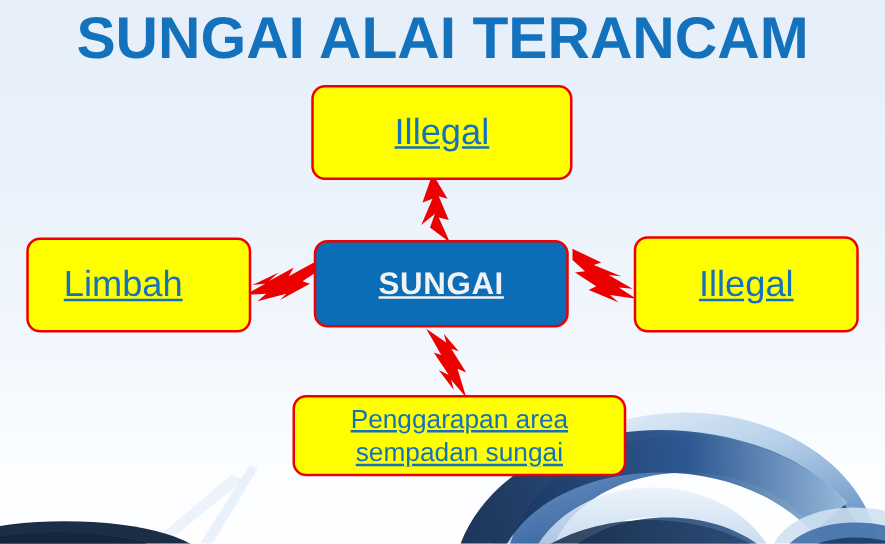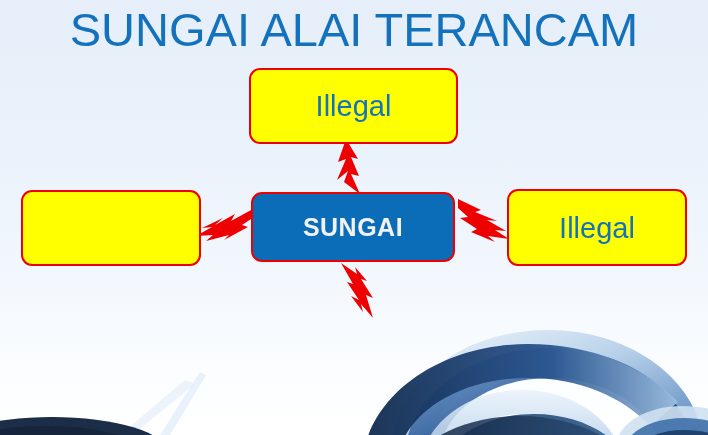--- a/index.html
+++ b/index.html
@@ -35,38 +35,39 @@
   #slide-title {
     position: absolute;
     left: 0;
     top: 2px;
     width: 708px;
     text-align: center;
     font-size: 47px;
     line-height: 56px;
     letter-spacing: 0px;
     color: #1472bd;
-    font-weight: normal;
+    font-weight: bold;
     white-space: nowrap;
   }
 
   
   .node {
     position: absolute;
     box-sizing: border-box;
     border: 2px solid #ee0000;
     border-radius: 11px;
     display: flex;
     align-items: center;
     justify-content: center;
     text-align: center;
   }
   .node .node-label {
     display: block;
     width: 100%;
+    text-decoration: underline;
   }
 
   .node-yellow {
     background: #ffff00;
     color: #1472bd;
     font-weight: normal;
   }
 
   .node-center {
     background: #0b6cb8;
@@ -221,30 +222,36 @@
   </div>
 
   <div class="node node-yellow" id="node-top">
     <span class="node-label">
       <span>Illegal</span><br>
     </span>
   </div>
 
   <div class="node node-yellow" id="node-left">
     <span class="node-label">
-      <br>
+      <span>Limbah</span><br>
     </span>
   </div>
 
   <div class="node node-yellow" id="node-right">
     <span class="node-label">
       <span>Illegal</span><br>
     </span>
   </div>
 
+  <div class="node node-yellow" id="node-bottom">
+    <span class="node-label">
+      <span>Penggarapan area</span><br>
+      <span>sempadan sungai</span>
+    </span>
+  </div>
 
   <div class="node node-center" id="node-center">
     <span class="node-label">
       <span>SUNGAI</span><br>
     </span>
   </div>
 
 </div>
 
 </body></html>

